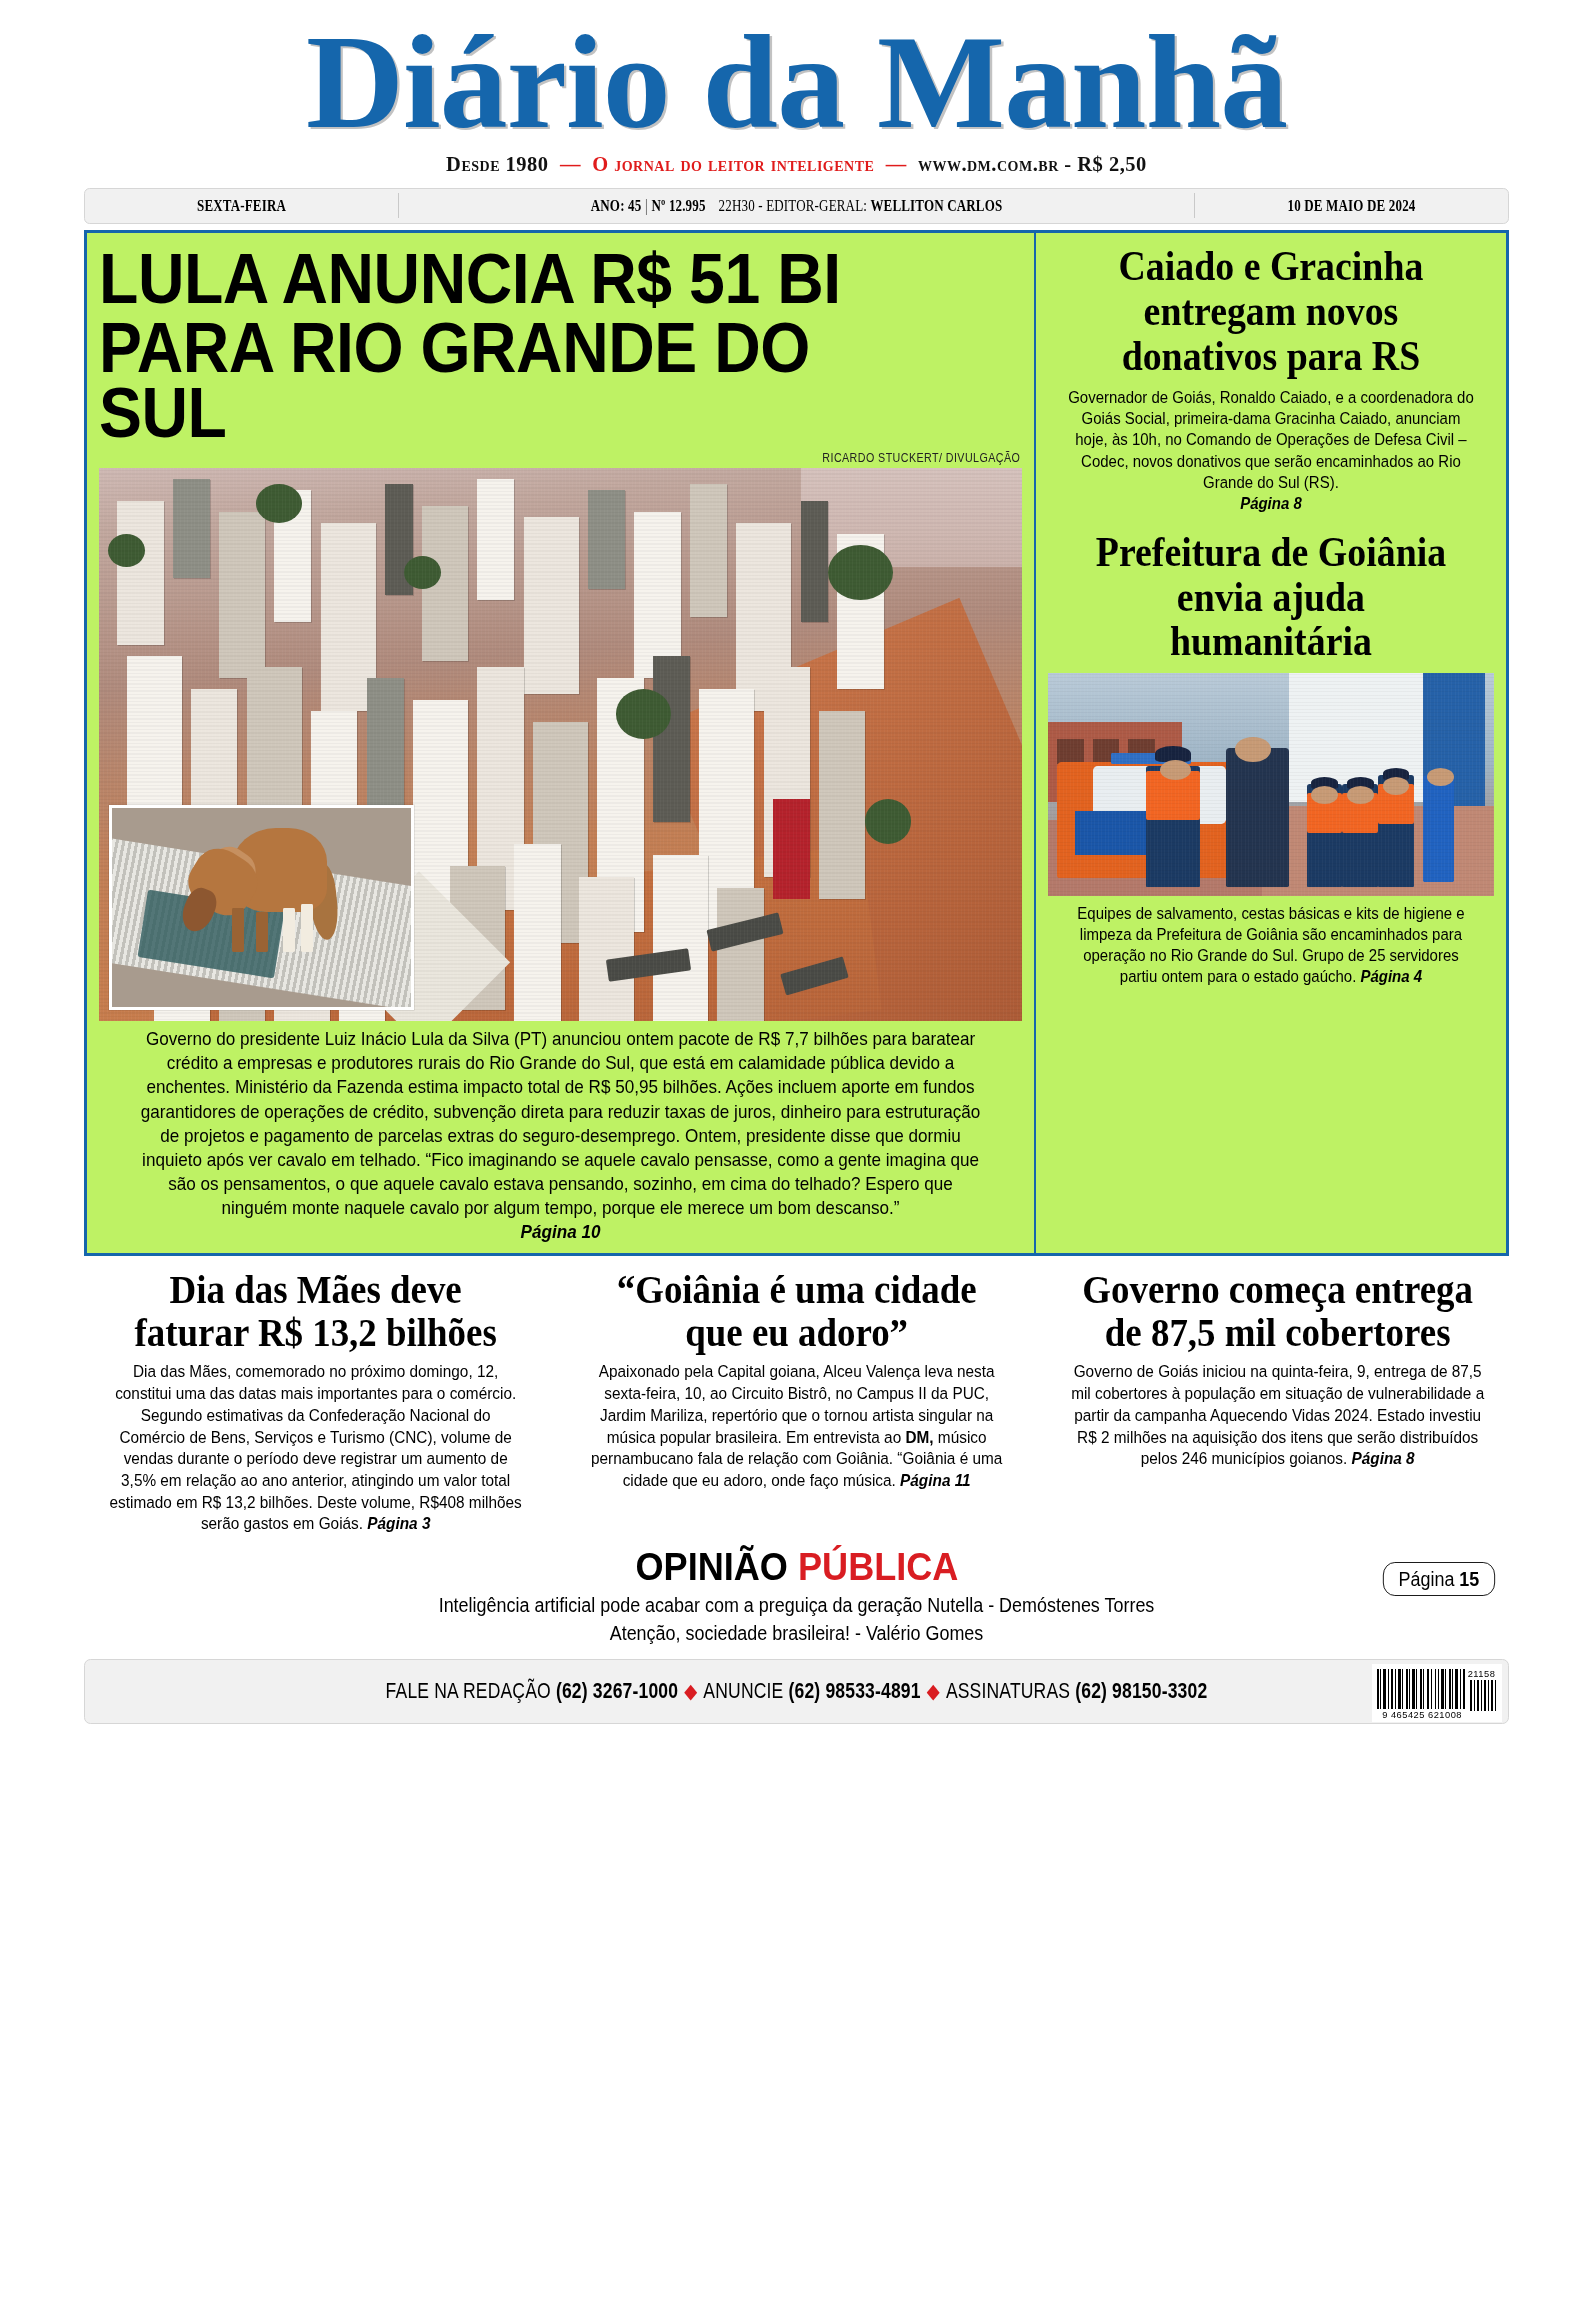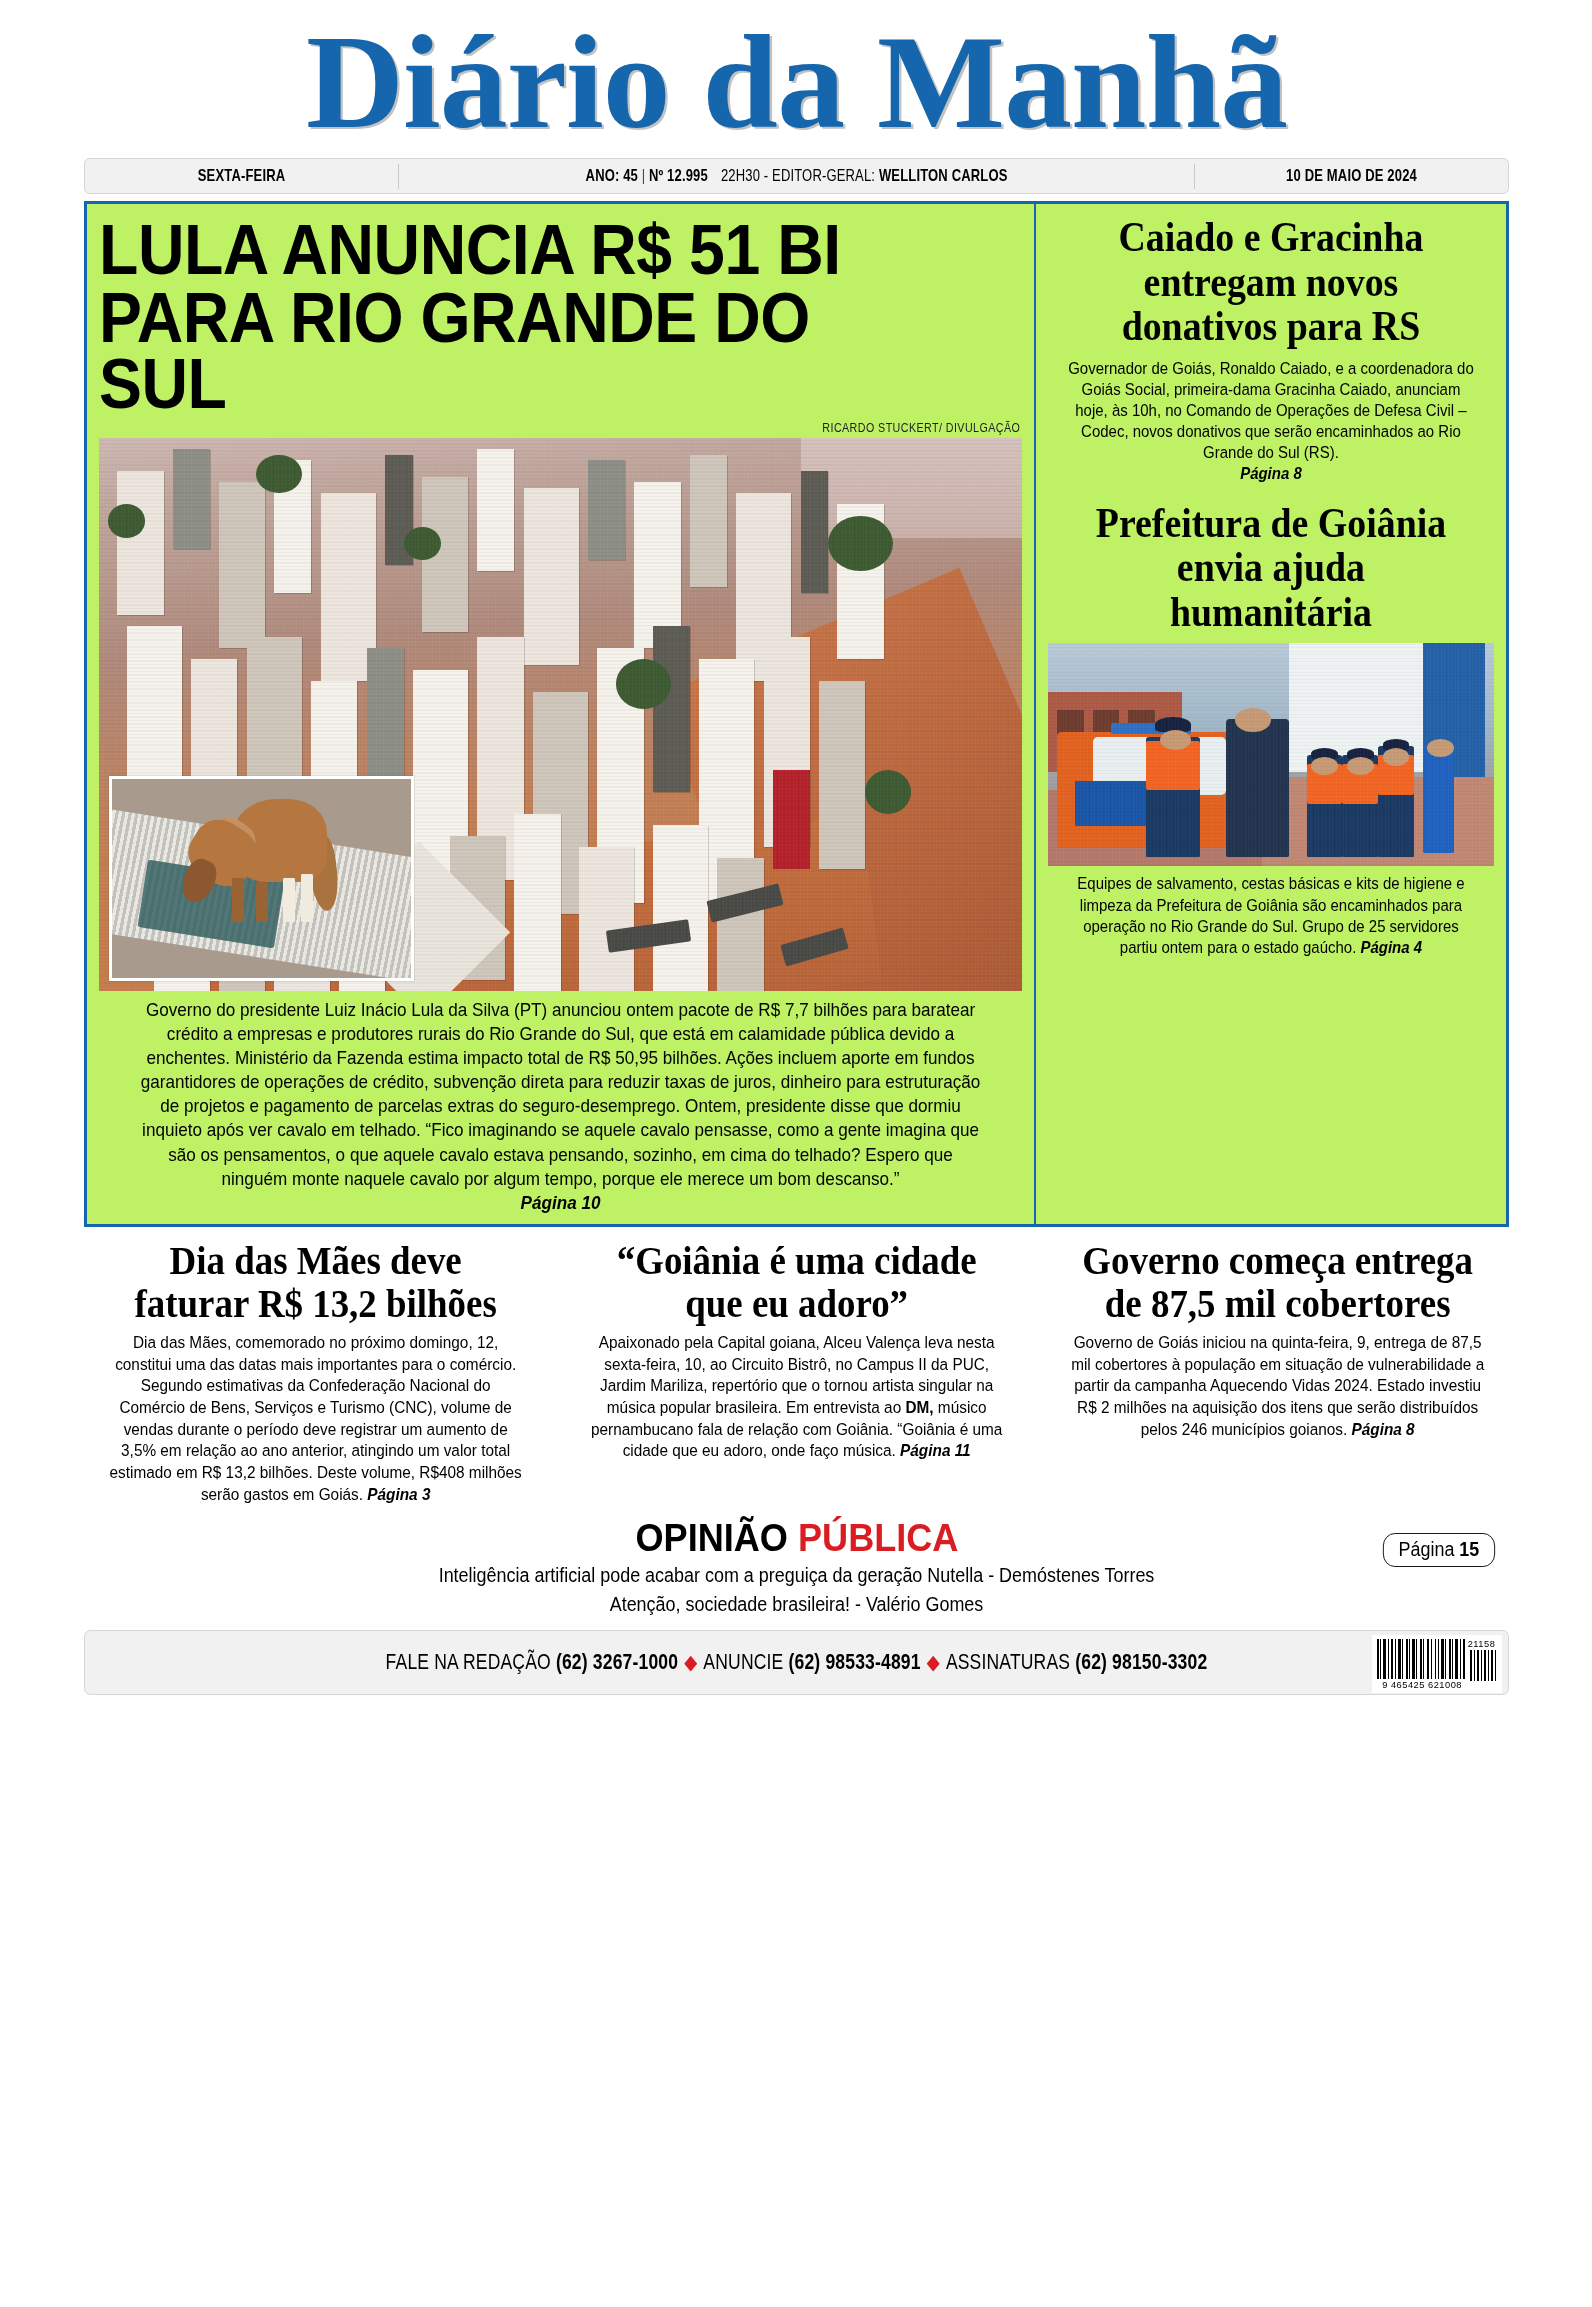--- a/index.html
+++ b/index.html
@@ -47,21 +47,21 @@
 
   
   .infobar{
     margin-top:12px;
     height:36px;
     background:#f1f1f1;
     border:0.5px solid #d6d6d6;
     border-radius:5.6px;
     display:flex;
     align-items:center;
-    font-family:Liberation Sans, sans-serif;
+    font-family:Liberation Serif, serif;
     font-weight:bold;
     font-size:16.7px;
     letter-spacing:0.2px;
     position:relative;
   }
   .infobar .cell{display:flex;align-items:center;justify-content:center;}
   .ib-left{width:22%;transform:scaleX(0.78);}
   .ib-mid{flex:1;transform:scaleX(0.78);white-space:nowrap;}
   .ib-right{width:22%;transform:scaleX(0.78);}
   .ib-div{width:0.9px;height:25px;background:#c9c9c9;}
@@ -331,20 +331,27 @@
     background:repeating-linear-gradient(90deg,#000 0 1.9px,#fff 1.9px 3.7px,#000 3.7px 4.7px,#fff 4.7px 7px);
   }
 </style>
 </head>
 <body>
 
 <div class="page">
 
   <div class="masthead">
     <div class="masthead-title">Diário da Manhã</div>
+    <div class="masthead-tagline">
+      <span>Desde 1980</span>
+      <span class="sep">&nbsp;—&nbsp;</span>
+      <span class="red">O jornal do leitor inteligente</span>
+      <span class="sep">&nbsp;—&nbsp;</span>
+      <span>www.dm.com.br - R$ 2,50</span>
+    </div>
   </div>
 
   <div class="infobar">
     <div class="cell ib-left">SEXTA-FEIRA</div>
     <div class="ib-div"></div>
     <div class="cell ib-mid">
       <span>ANO: 45</span>
       <span class="ib-pipe">|</span>
       <span>Nº 12.995</span>
       <span style="display:inline-block;width:16.7px"></span>

